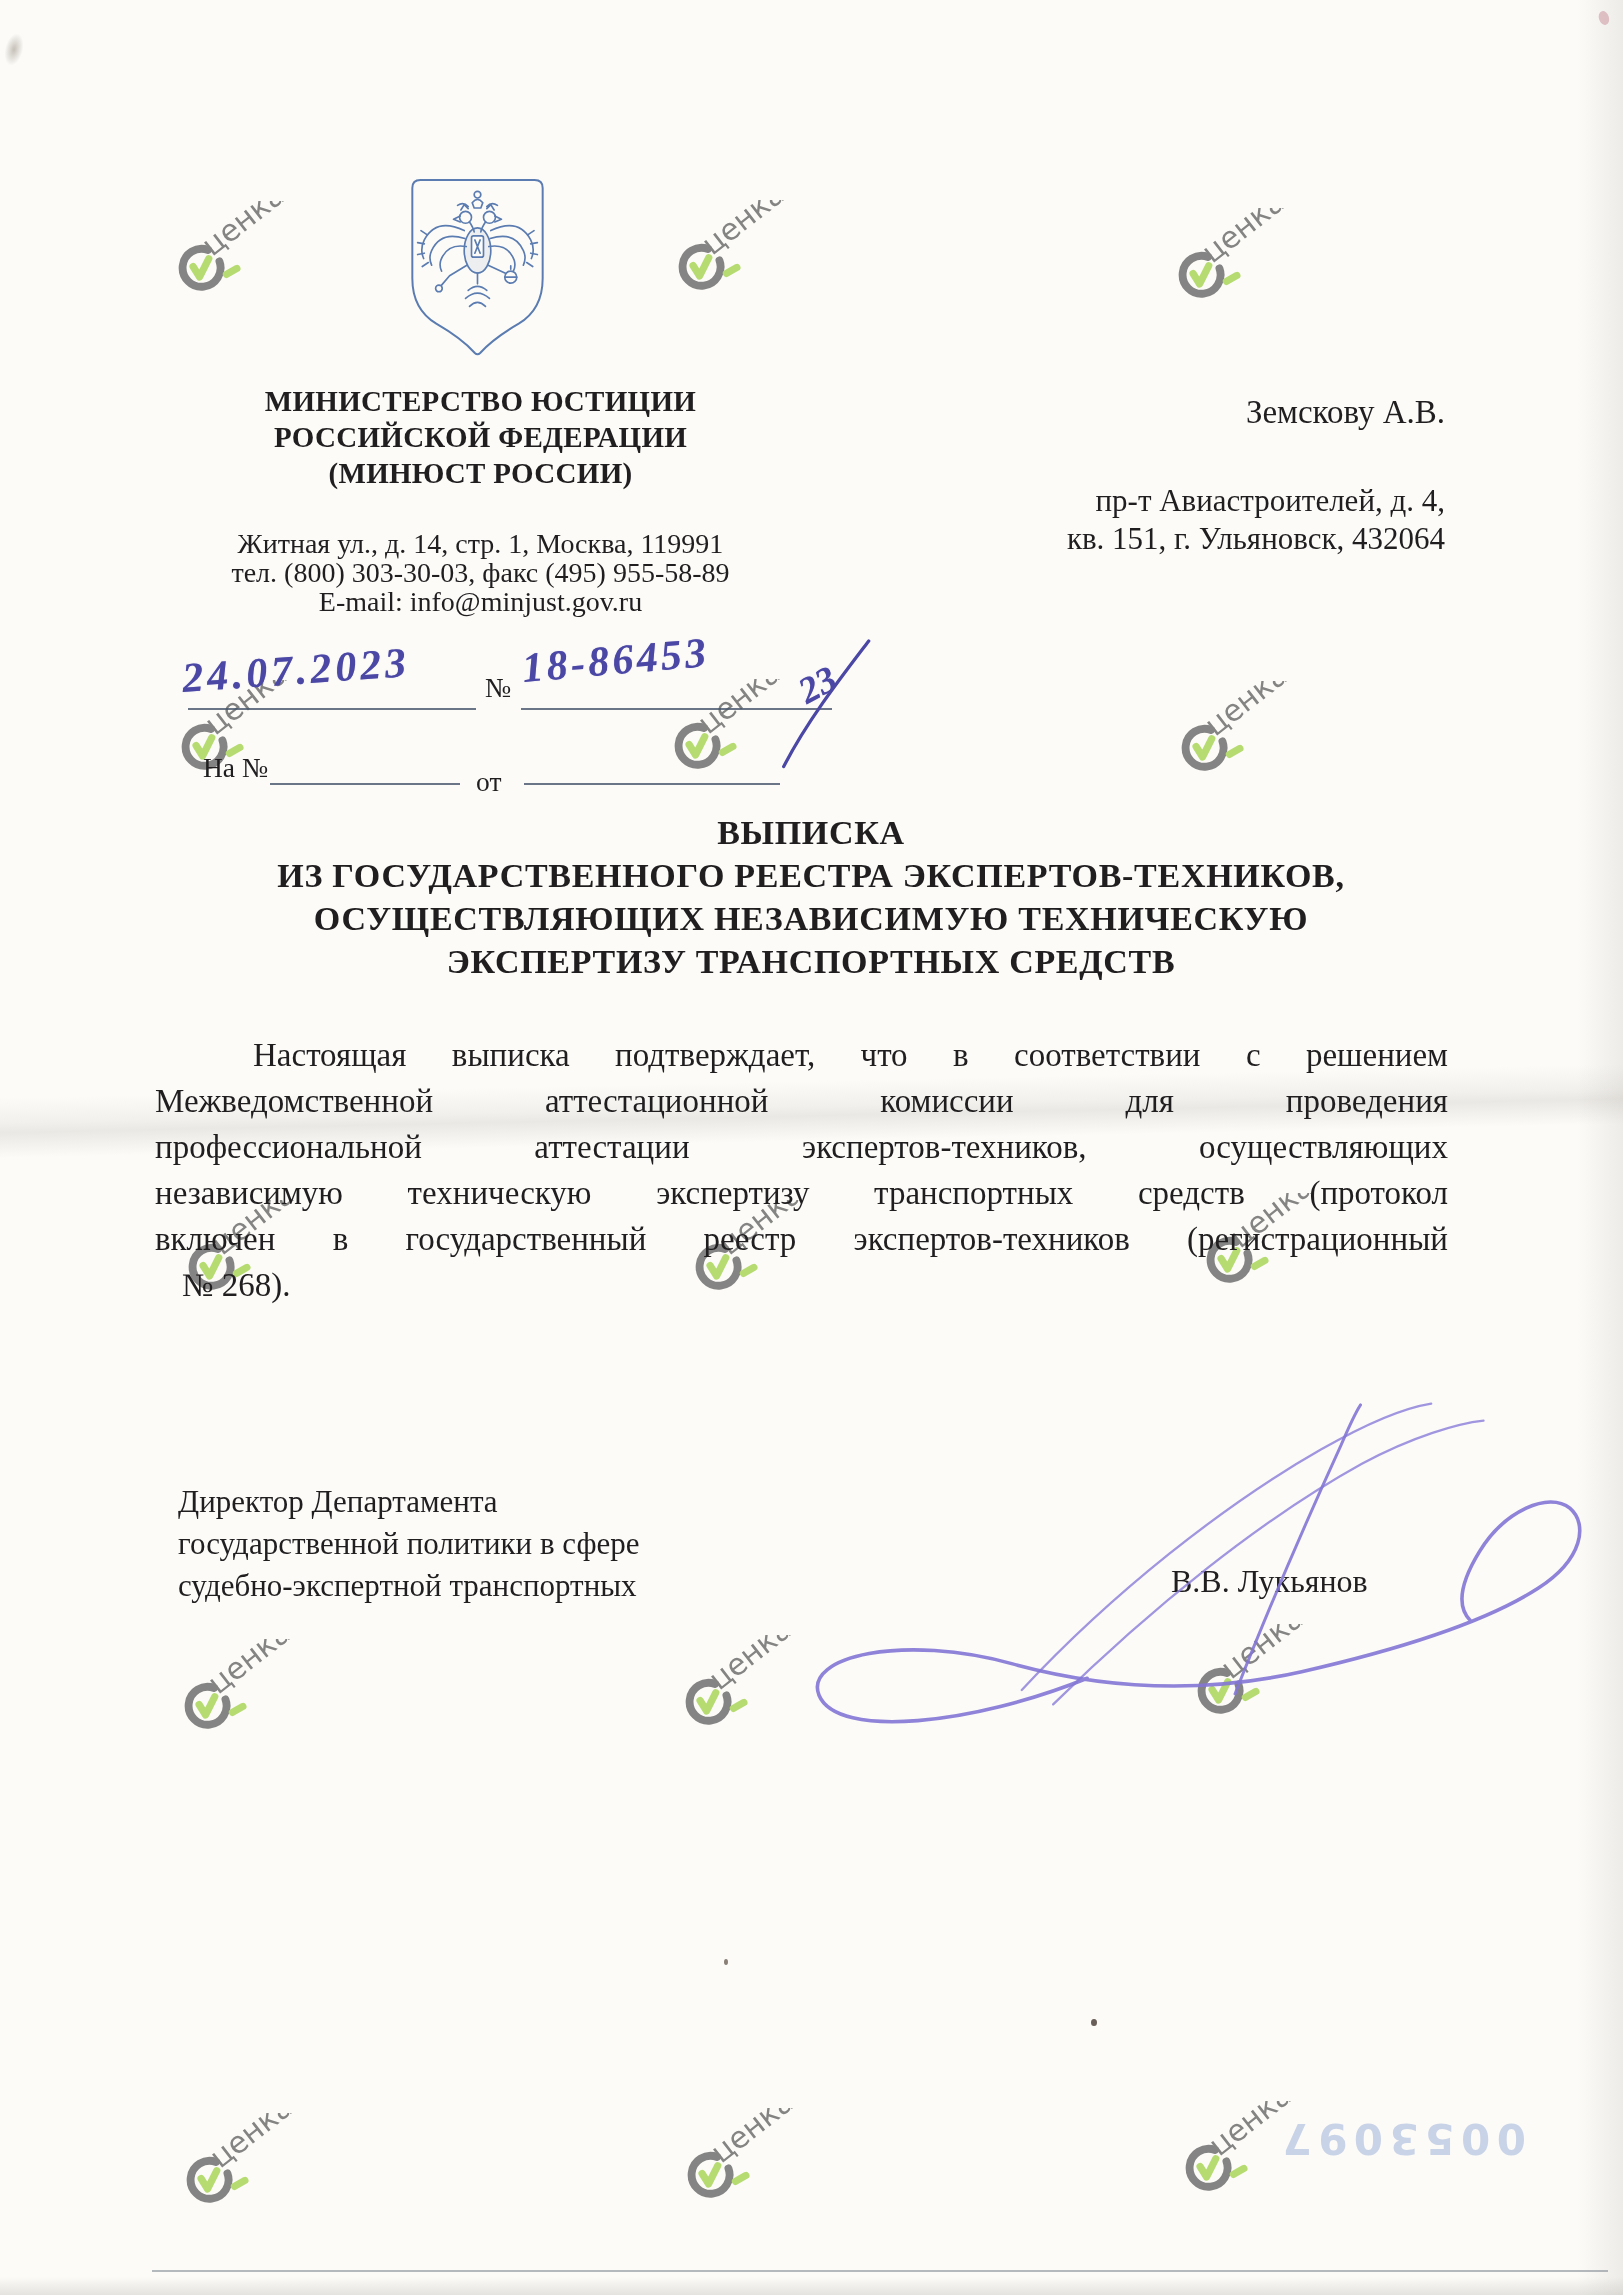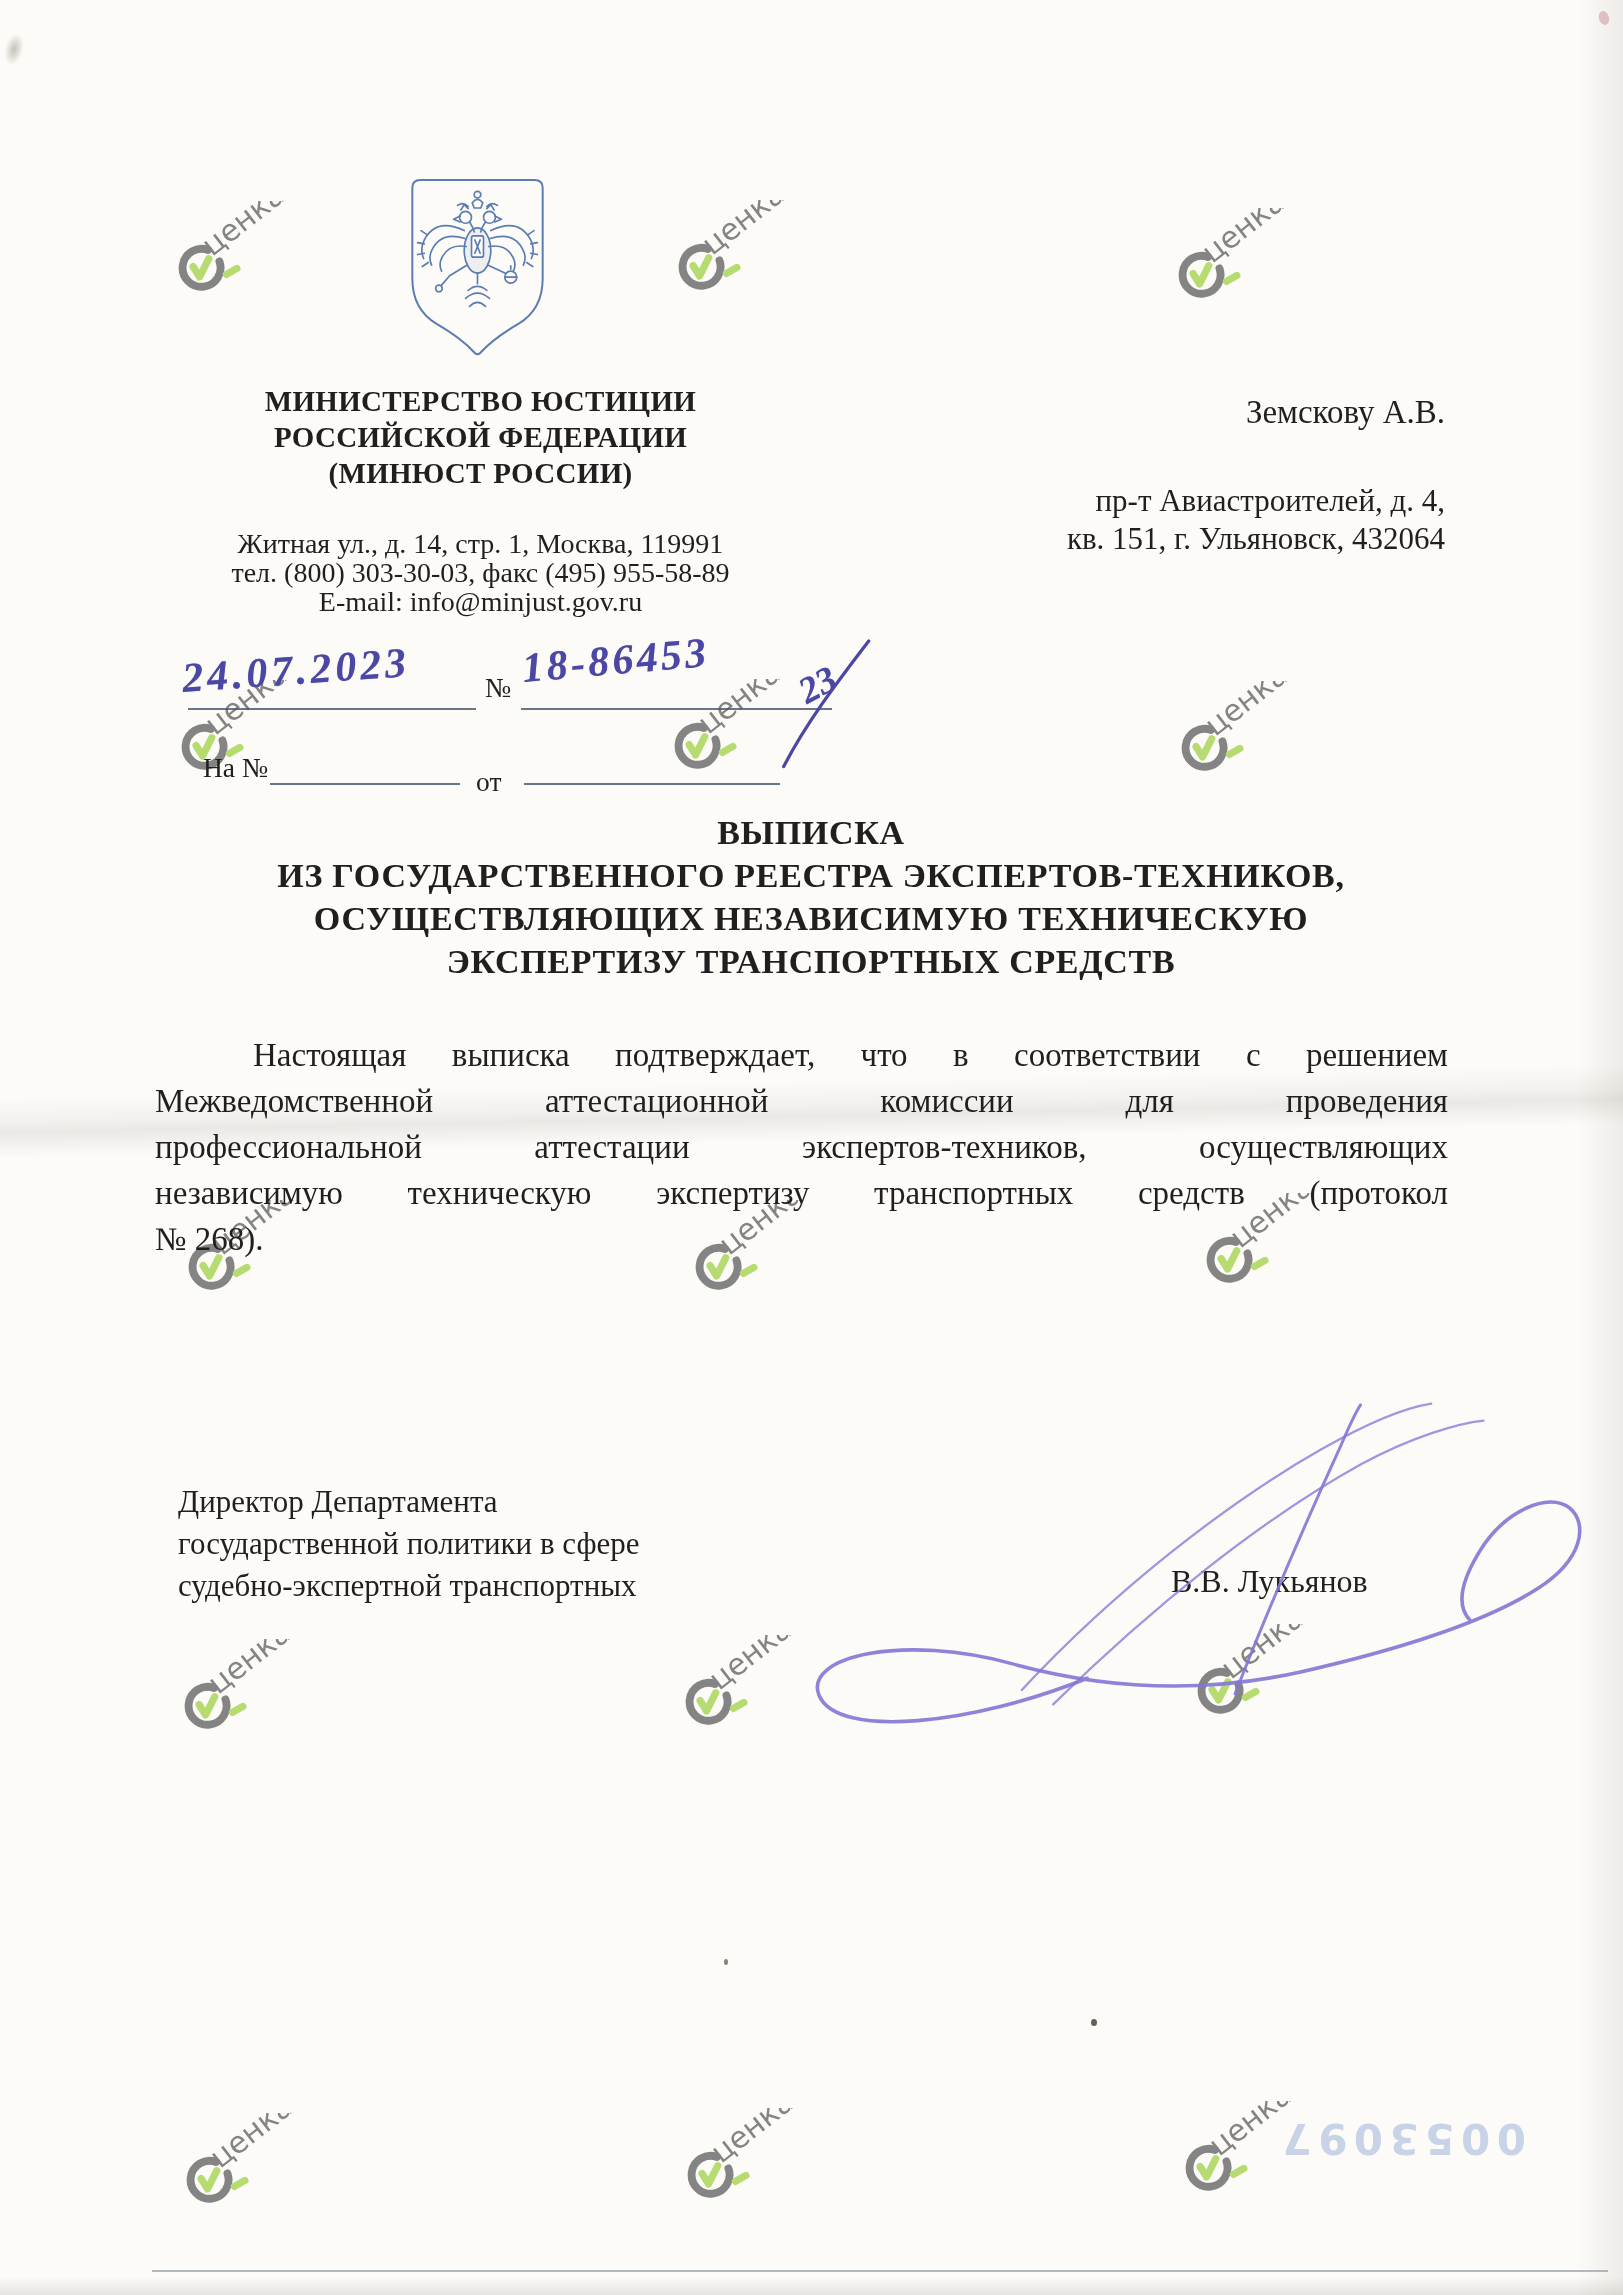--- a/index.html
+++ b/index.html
@@ -33,21 +33,21 @@
   .rule-b{left:521px;top:708px;width:311px;}
   .rule-c{left:270px;top:783px;width:190px;}
   .rule-d{left:524px;top:783px;width:256px;}
   
   .title{left:157px;top:811px;width:1308px;text-align:center;font-weight:bold;}
   .title .t-line{font-size:34px;line-height:43px;letter-spacing:0.7px;}
   
   .body-text{left:155px;top:1032px;width:1293px;}
   .b-line{font-size:33px;height:46px;line-height:46px;text-align:justify;text-align-last:justify;white-space:nowrap;}
   .b-line.first{padding-left:98px;width:1195px;}
-  .b-line.last{text-align:center;text-align-last:left;}
+  .b-line.last{text-align:center;text-align-last:left;margin-left:27px;}
   
   .sig-post{left:178px;top:1481px;width:720px;font-size:31px;line-height:42px;}
   .sig-name{left:1171px;top:1563px;font-size:32px;}
   
   .stamp-mirror{left:1297px;top:2114px;width:229px;text-align:center;
     transform:rotate(180deg);
     font-family:"DejaVu Sans",sans-serif;font-weight:bold;font-size:42px;letter-spacing:6.5px;
     color:rgba(125,152,205,.40);}
   .bottom-rule{left:152px;top:2270px;width:1456px;height:2px;background:#8e959e;opacity:.65;}
   .bottom-strip{left:0;top:2277px;width:1623px;height:19px;
@@ -213,20 +213,21 @@
     <div class="t-line">ИЗ ГОСУДАРСТВЕННОГО РЕЕСТРА ЭКСПЕРТОВ-ТЕХНИКОВ,</div>
     <div class="t-line">ОСУЩЕСТВЛЯЮЩИХ НЕЗАВИСИМУЮ ТЕХНИЧЕСКУЮ</div>
     <div class="t-line">ЭКСПЕРТИЗУ ТРАНСПОРТНЫХ СРЕДСТВ</div>
   </div>
 
   <div class="abs body-text">
     <div class="b-line first">Настоящая выписка подтверждает, что в соответствии с решением</div>
     <div class="b-line">Межведомственной аттестационной комиссии для проведения</div>
     <div class="b-line">профессиональной аттестации экспертов-техников, осуществляющих</div>
     <div class="b-line">независимую техническую экспертизу транспортных средств (протокол</div>
+    <div class="b-line">включен в государственный реестр экспертов-техников (регистрационный</div>
     <div class="b-line last">№ 268).</div>
   </div>
 
   <div class="abs sig-post">
     <div>Директор Департамента</div>
     <div>государственной политики в сфере</div>
     <div>судебно-экспертной транспортных</div>
   </div>
   <div class="abs sig-name">В.В. Лукьянов</div>
 

